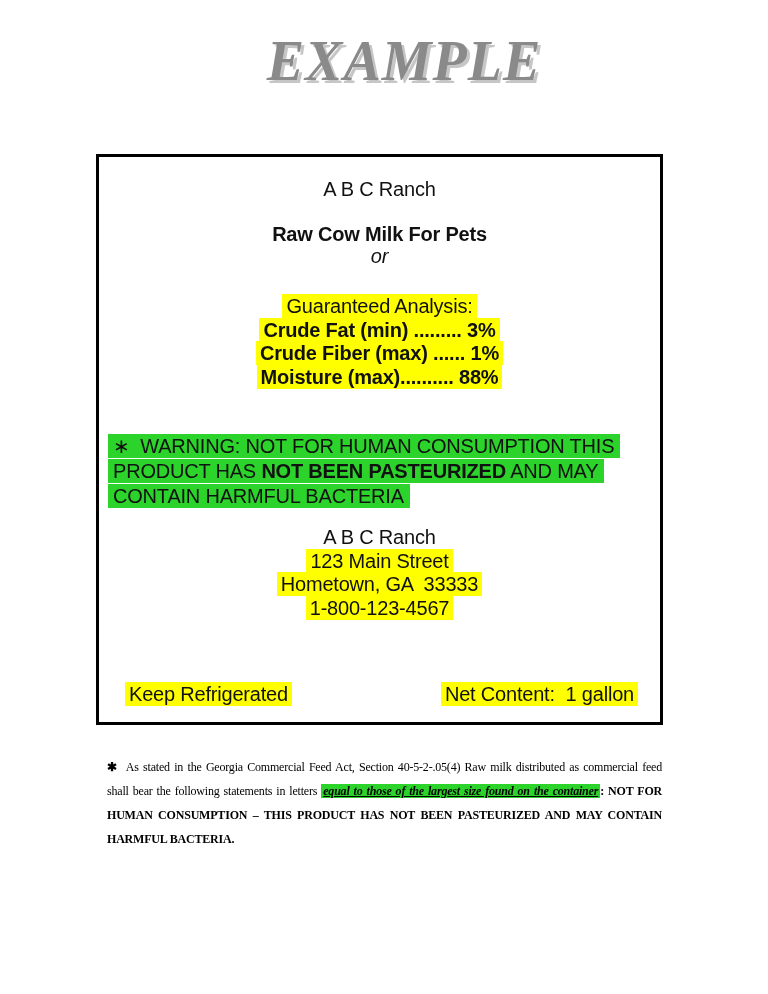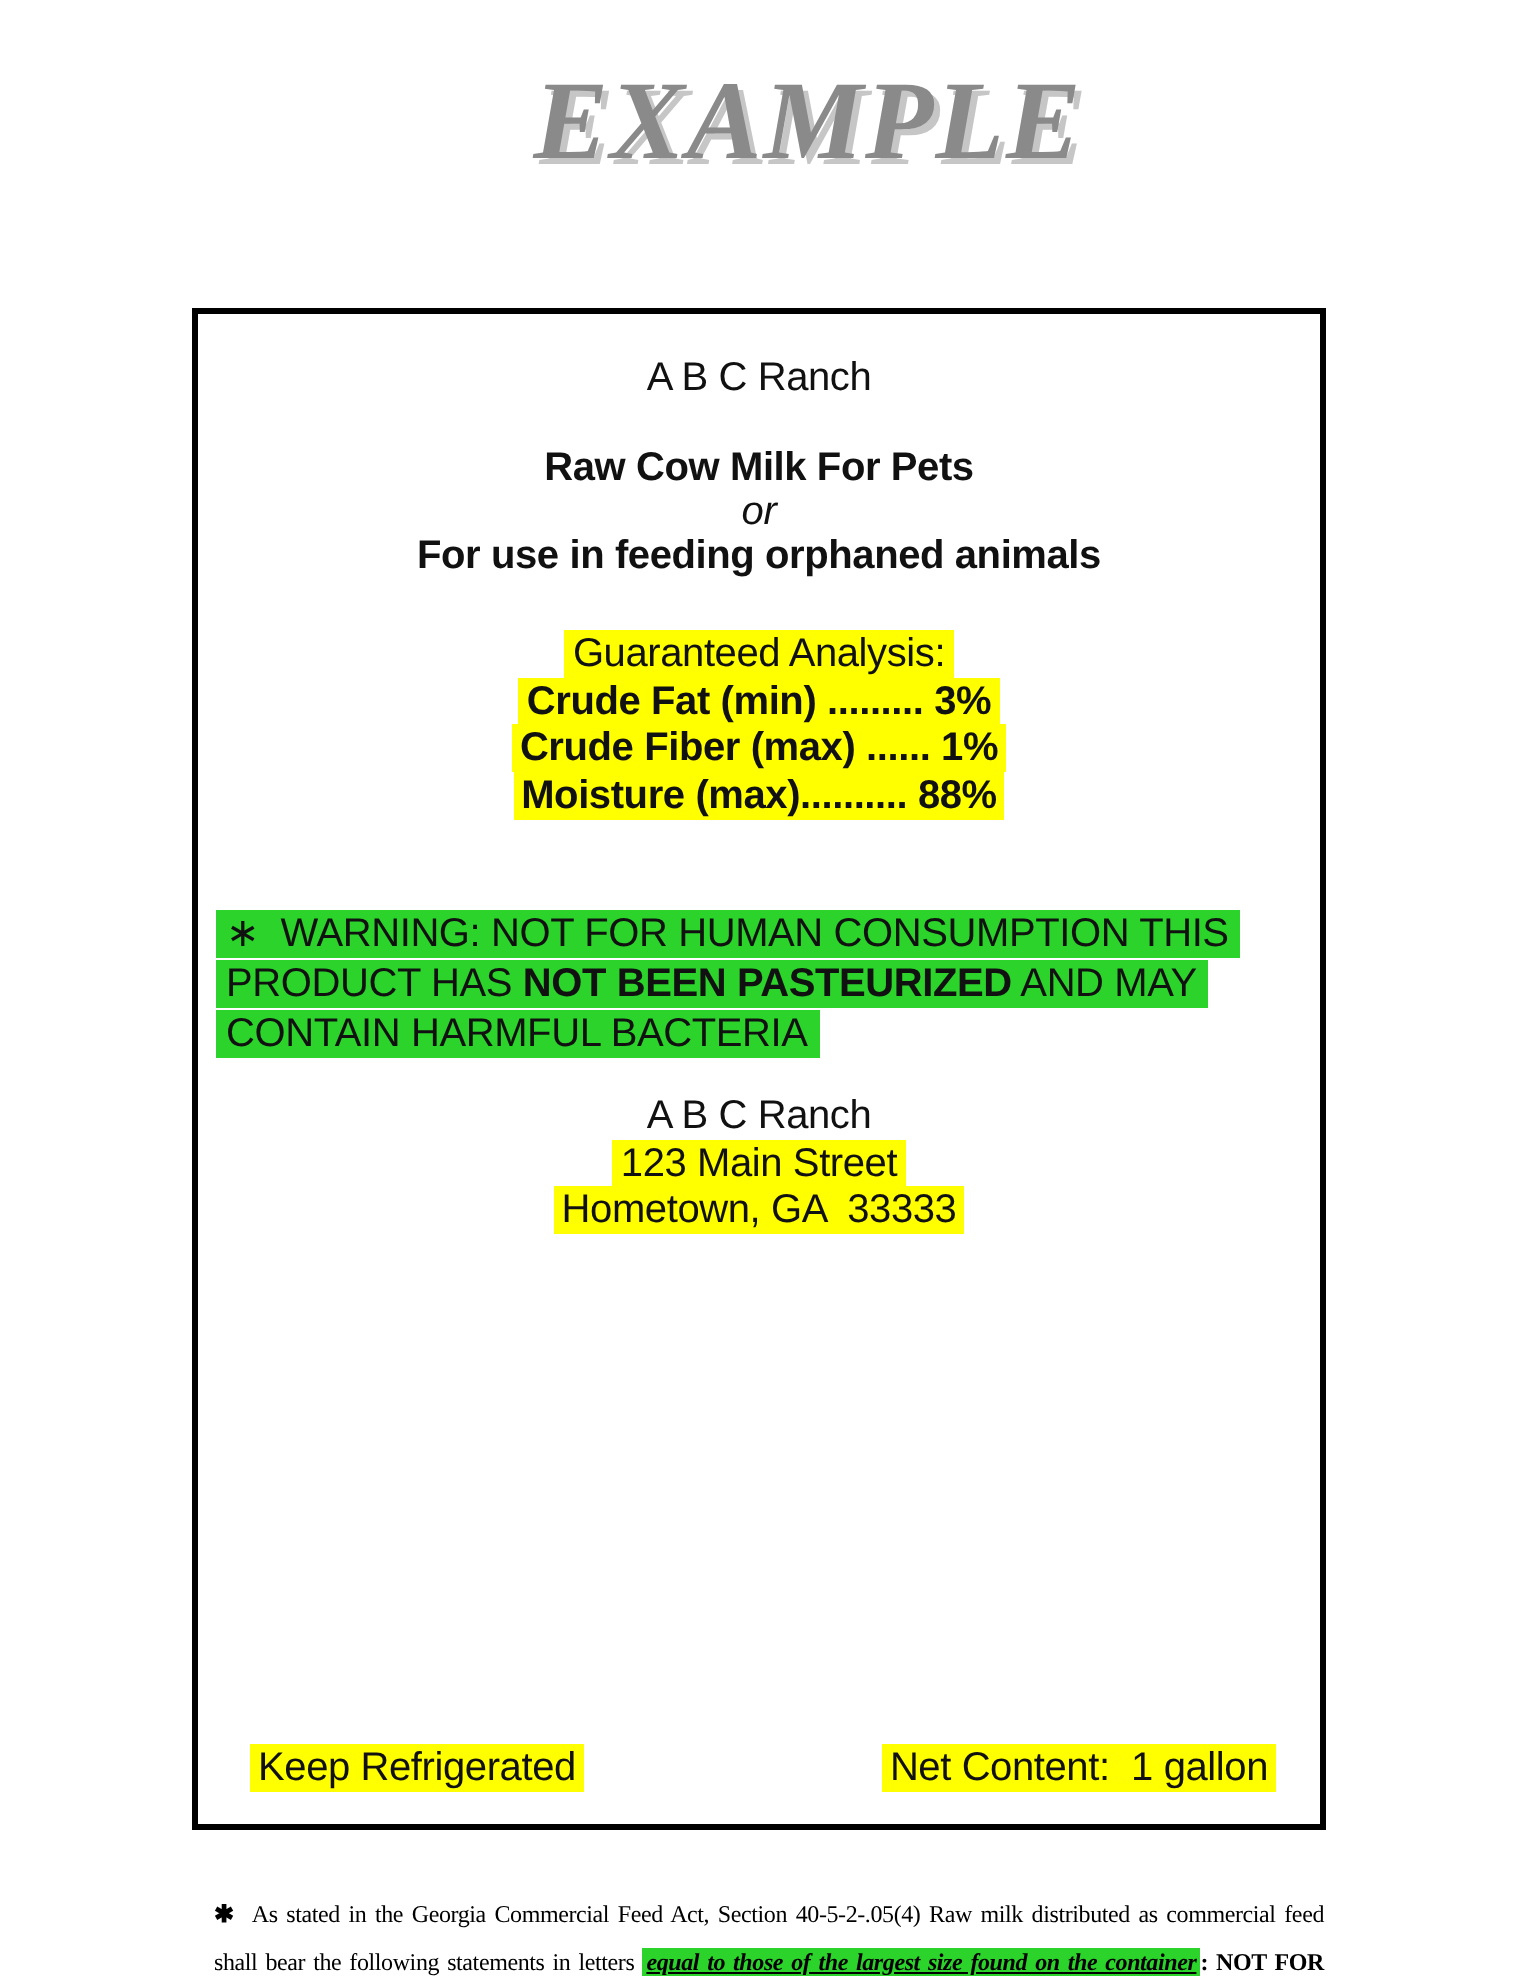--- a/index.html
+++ b/index.html
@@ -26,21 +26,21 @@
     font-size:56px;line-height:66px;
     color:var(--gray);
     text-shadow:3px 3px 0 #c6c6c6;
     letter-spacing:1px;
     padding-left:40px;
   }
   
   .label-box{
     position:relative;
     margin:60px 0 0 96px;
-    width:567px;height:761px;
+    width:567px;height:571px;
     border:3px solid #000;
     padding-top:22px;
     text-align:center;
     font-size:20px;
     letter-spacing:-0.2px;
   }
   .line{line-height:21px;white-space:pre-wrap;}
   .ranch-top{margin-bottom:24px;}
   .bold{font-weight:bold;}
   .italic{font-style:italic;}
@@ -87,39 +87,39 @@
 <div class="page">
 
   <div class="watermark">EXAMPLE</div>
 
   <div class="label-box">
 
     <div class="line ranch-top">A B C Ranch</div>
 
     <div class="line bold">Raw Cow Milk For Pets</div>
     <div class="line italic or-line">or</div>
-    <div class="line bold">For use in feeding orphaned animals</div>
 
     <div class="analysis">
       <div class="aline"><span class="hl-y">Guaranteed Analysis:</span></div>
       <div class="aline bold"><span class="hl-y">Crude Fat (min) ......... 3%</span></div>
       <div class="aline bold"><span class="hl-y">Crude Fiber (max) ...... 1%</span></div>
       <div class="aline bold"><span class="hl-y">Moisture (max).......... 88%</span></div>
     </div>
 
     <div class="warning">
       <div class="wline"><span class="hl-g">∗  WARNING: NOT FOR HUMAN CONSUMPTION THIS</span></div>
       <div class="wline"><span class="hl-g"><span>PRODUCT HAS </span><span class="bold">NOT BEEN PASTEURIZED</span><span> AND MAY</span></span></div>
       <div class="wline"><span class="hl-g">CONTAIN HARMFUL BACTERIA</span></div>
     </div>
 
     <div class="address">
       <div class="aline">A B C Ranch</div>
       <div class="aline"><span class="hl-y">123 Main Street</span></div>
       <div class="aline"><span class="hl-y">Hometown, GA  33333</span></div>
+      <div class="aline"><span class="hl-y">1-800-123-4567</span></div>
     </div>
 
     <div class="bottom-row">
       <span><span class="hl-y">Keep Refrigerated</span></span>
       <span><span class="hl-y">Net Content:  1 gallon</span></span>
     </div>
 
   </div>
 
   <p class="footnote"><span class="star">✱</span><span>As stated in the Georgia Commercial Feed Act, Section 40-5-2-.05(4) Raw milk distributed as commercial feed shall bear the following statements in letters </span><span class="hl-fg">equal to those of the largest size found on the container</span><span class="fbold">:</span><span class="fbold"> NOT FOR HUMAN CONSUMPTION – THIS PRODUCT HAS NOT BEEN PASTEURIZED AND MAY CONTAIN HARMFUL BACTERIA.</span></p>

